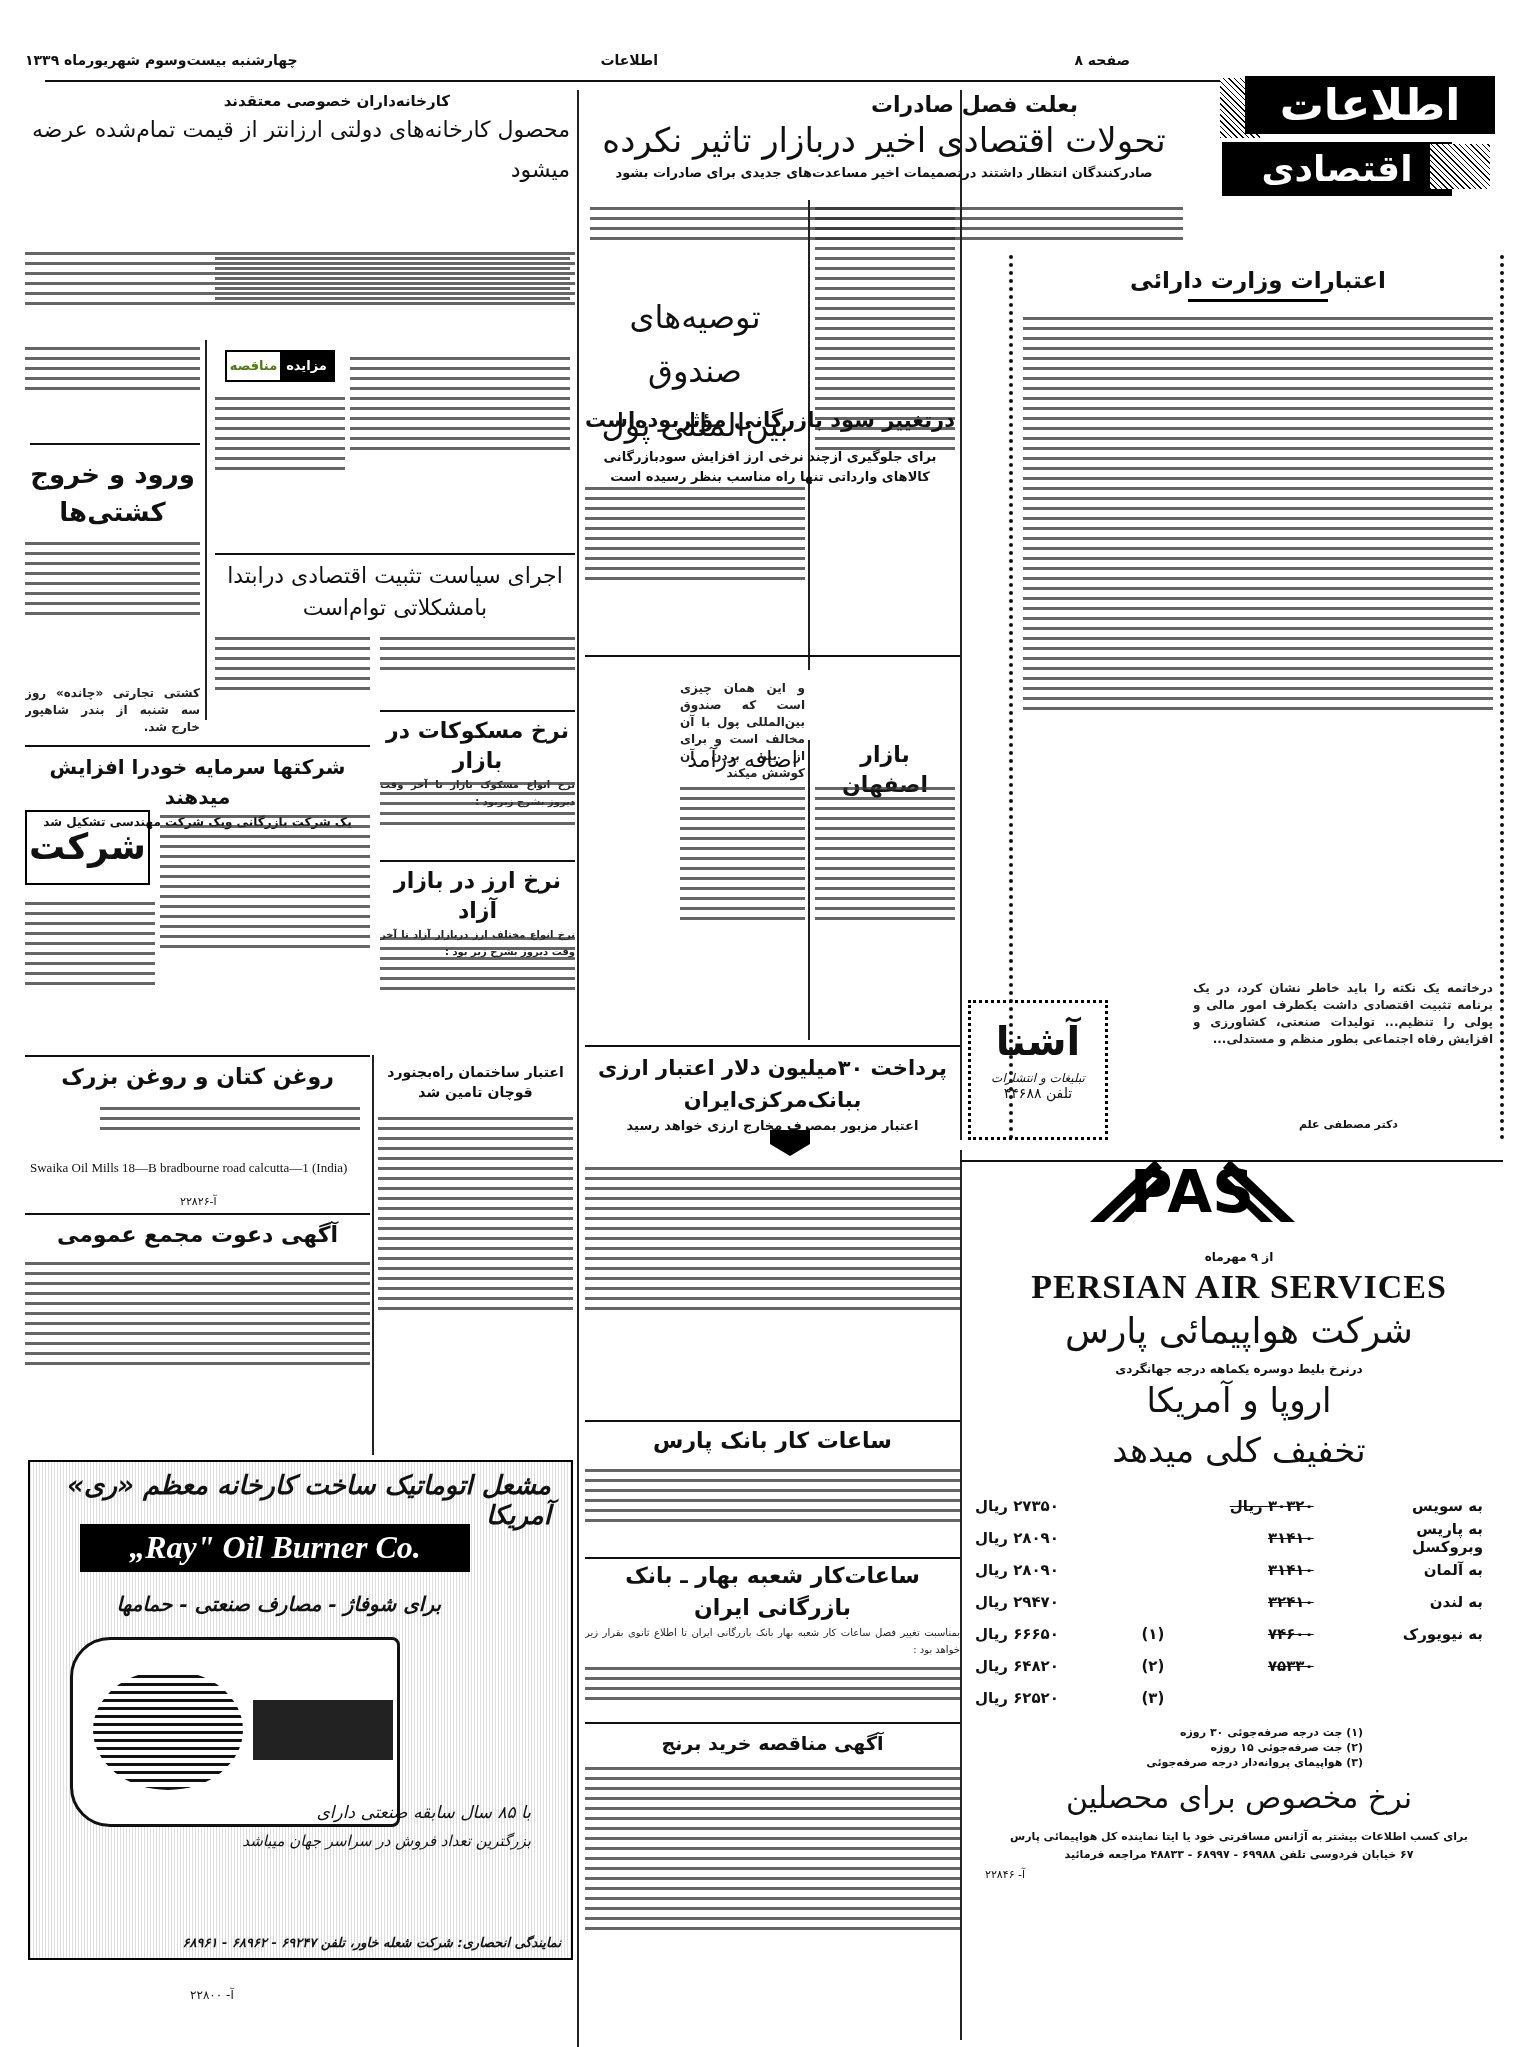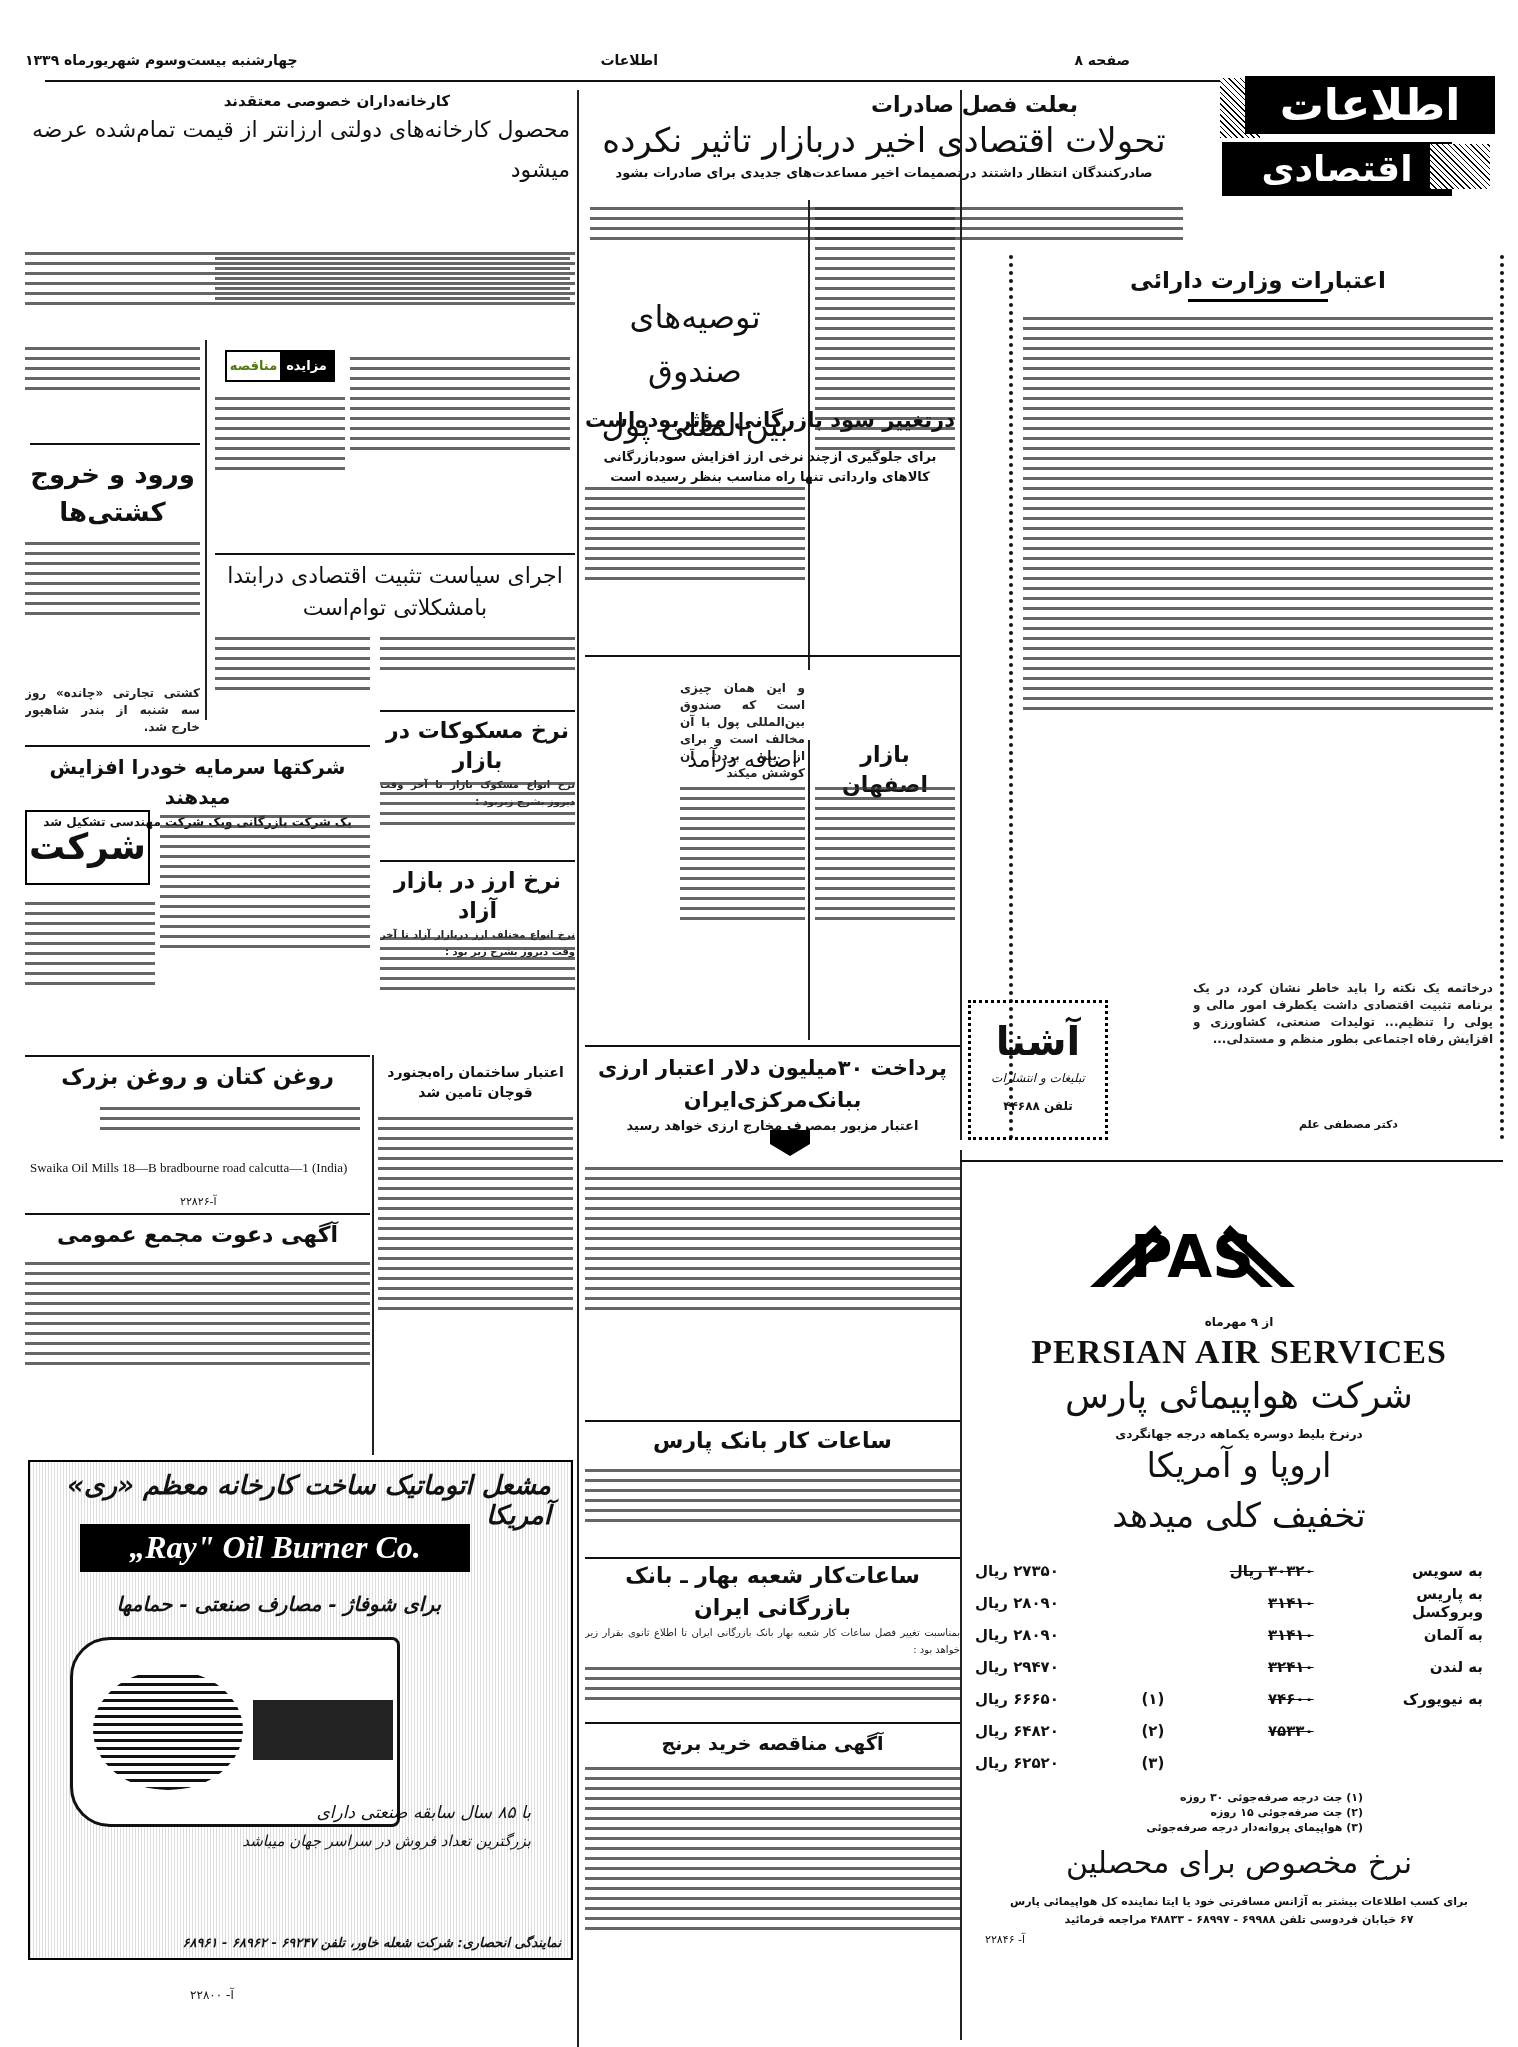--- a/index.html
+++ b/index.html
@@ -489,25 +489,25 @@
     <span></span>
     <span></span>
     <span></span>
   </div>
 <div class="body-txt abs" style="right:25px;width:300px;top:980px;height:130px;font-weight:bold;">درخاتمه یک نکته را باید خاطر نشان کرد، در یک برنامه تثبیت اقتصادی داشت یکطرف امور مالی و پولی را تنظیم... تولیدات صنعتی، کشاورزی و افزایش رفاه اجتماعی بطور منظم و مستدلی...</div>
 <div class="abs" style="right:120px;top:1118px;font-size:11px;font-weight:bold;">دکتر مصطفی علم</div>
 
 <div class="abs" style="left:968px;width:140px;top:1000px;height:140px;border:3px dotted #000;text-align:center;">
   <div style="font-size:40px;font-weight:bold;line-height:60px;margin-top:8px;">آشنا</div>
   <div style="font-size:12px;font-style:italic;">تبلیغات و انتشارات</div>
-  <div style="font-size:12px;font-weight:bold;margin-top:14px;">تلفن ۴۴۶۸۸</div>
+  <div style="font-size:14px;font-weight:normal;">تلفن ۴۴۶۸۸</div>
 </div>
 <div class="rule" style="left:960px;right:15px;top:1160px;height:2px;"></div>
 
-<div class="abs" style="left:965px;width:548px;top:1165px;height:870px;">
+<div class="abs" style="left:965px;width:548px;top:1100px;height:870px;">
   <svg style="position:absolute;left:125px;top:20px;" width="205" height="105" viewBox="0 0 205 105">
     <polygon points="0,102 65,40 72,48 14,102" fill="#000"></polygon>
     <polygon points="22,102 70,56 75,62 34,102" fill="#000"></polygon>
     <polygon points="205,102 140,40 133,48 191,102" fill="#000"></polygon>
     <polygon points="183,102 135,56 130,62 171,102" fill="#000"></polygon>
     <text x="102" y="92" text-anchor="middle" font-family="DejaVu Sans" font-weight="bold" font-size="58" fill="#000">PAS</text>
   </svg>
   <div style="position:absolute;right:0;left:0;top:150px;text-align:center;font-size:12px;font-weight:bold;">از ۹ مهرماه</div>
   <div class="en" style="position:absolute;left:0;right:0;top:168px;text-align:center;font-size:34px;font-weight:bold;letter-spacing:1px;">PERSIAN AIR SERVICES</div>
   <div style="position:absolute;left:0;right:0;top:210px;text-align:center;font-size:36px;">شرکت هواپیمائی پارس</div>

